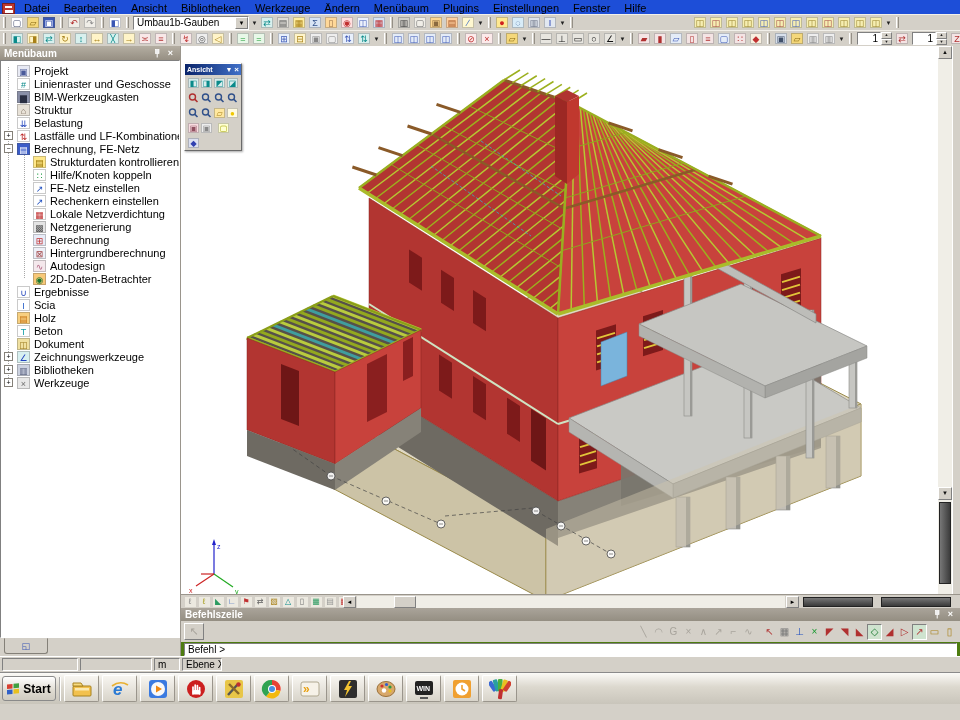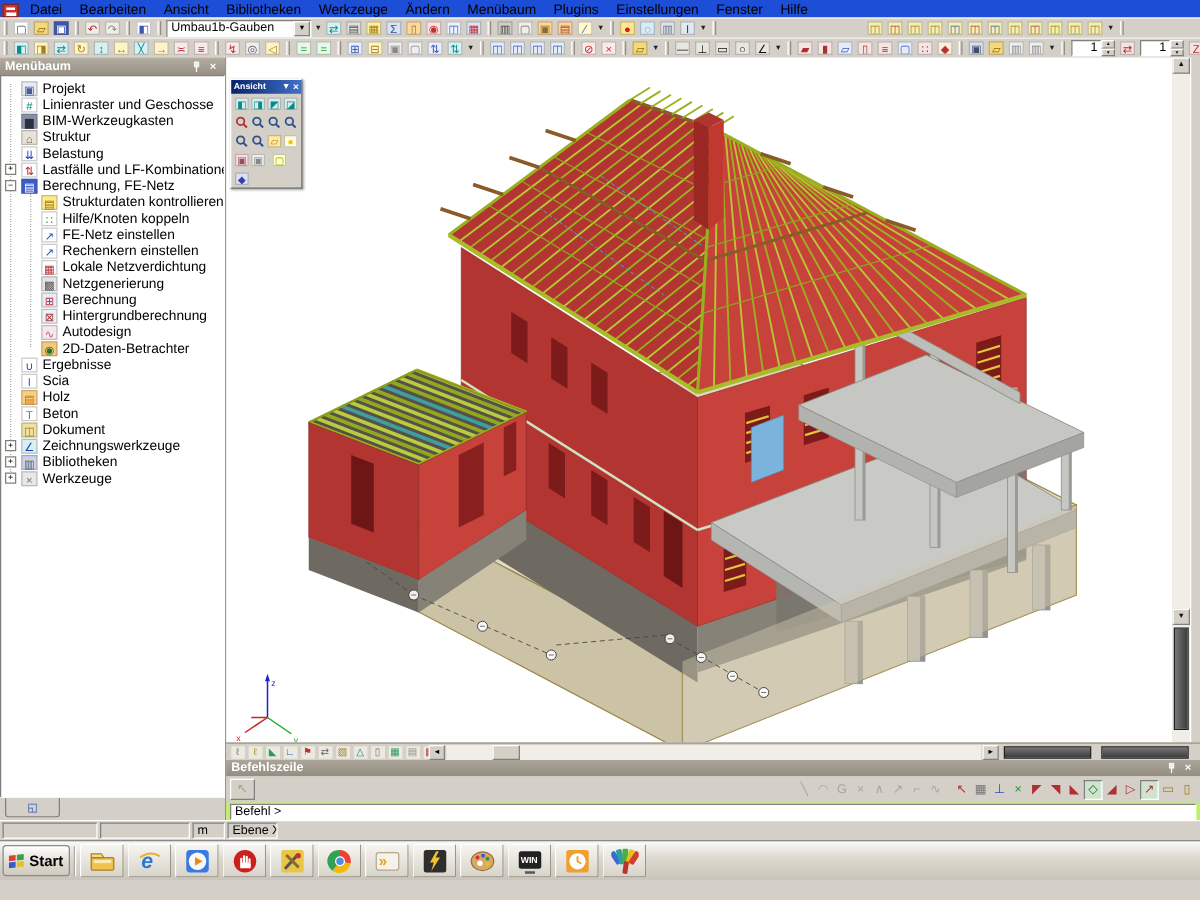--- a/index.html
+++ b/index.html
@@ -77,21 +77,21 @@
 
 #cmdhead{height:13px;background:linear-gradient(#aaa49a,#948e82);color:#fff;font-size:10px;font-weight:bold;
   display:flex;align-items:center;padding:0 4px;gap:3px}
 #snaprow{height:21px;background:#d4d0c8;display:flex;align-items:center;padding:0 3px}
 .cursbtn{width:20px;height:17px;background:#d4d0c8;border:1px solid;border-color:#fff #808080 #808080 #fff;
   color:#a8a49c;font-size:11px;text-align:center;line-height:15px;flex:none}
 #snaprow .sp{flex:1}
 .snapi{width:15px;height:16px;display:flex;align-items:center;justify-content:center;flex:none}
 .snapi .ic{width:13px;height:13px;font-size:10px;line-height:13px;text-align:center}
 .snapi.pressed{background:#cfe3cf;border:1px solid;border-color:#808080 #fff #fff #808080}
-#inputrow{height:14px;background:#bef264;display:flex;align-items:center;padding:0 3px}
+#inputrow{height:14px;background:#4d7c0f;display:flex;align-items:center;padding:0 3px}
 #cmdinput{flex:1;height:13px;background:#fff;border:1px solid;border-color:#808080 #fff #fff #808080;
   font-size:10px;padding:0 3px;line-height:12px;white-space:nowrap}
 #rstrip{width:8px;flex:none;background:#d4d0c8;border-left:1px solid #fff}
 
 #statusbar{height:16px;background:#d4d0c8;border-top:1px solid #fff;display:flex;align-items:center;gap:2px;padding:1px 2px}
 .scell{height:13px;border:1px solid;border-color:#808080 #fff #fff #808080;font-size:10px;
   padding:0 3px;line-height:11px;overflow:hidden;white-space:nowrap;flex:none}
 
 #taskbar{height:32px;background:linear-gradient(#fbfaf7,#dcd8ce 45%,#c9c5bb);border-top:1px solid #8a8a8a;
   display:flex;align-items:center;gap:3px;padding:0 2px}

